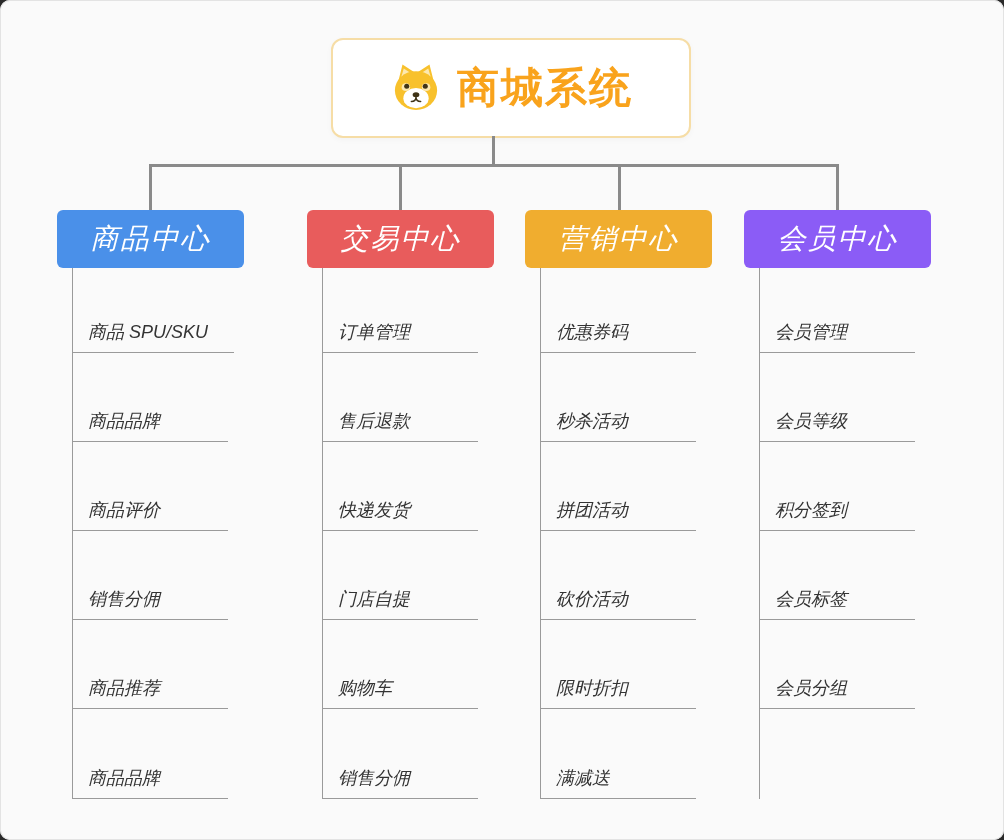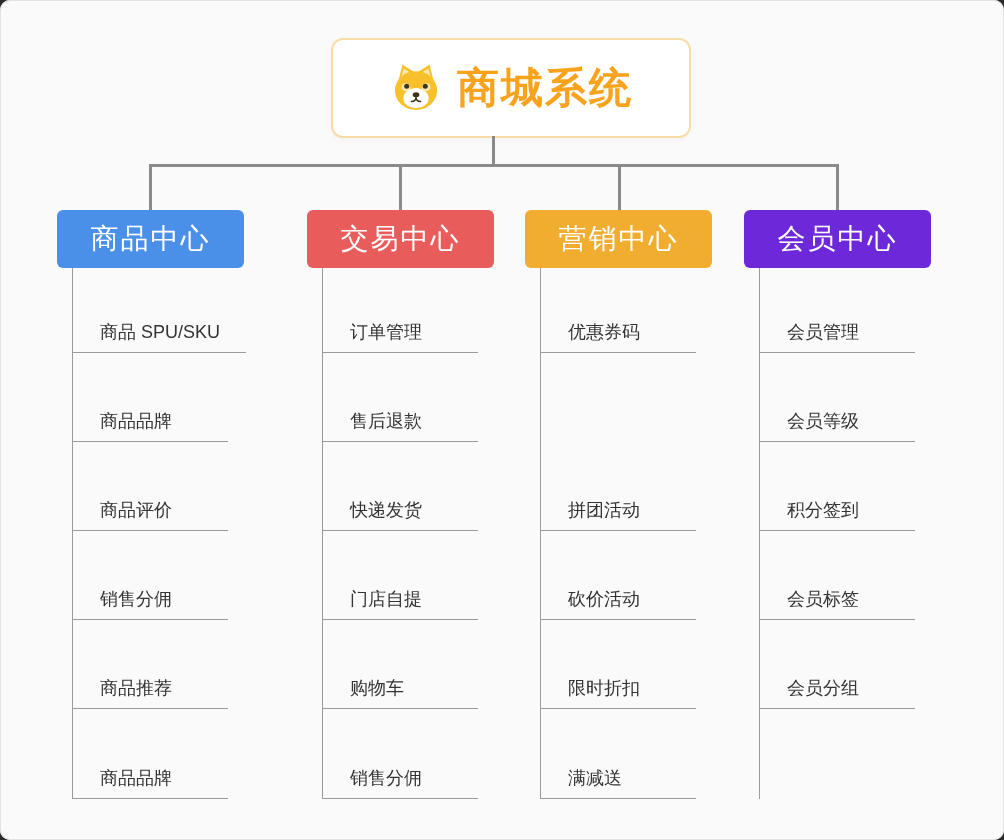--- a/index.html
+++ b/index.html
@@ -35,21 +35,21 @@
     font-weight:700;
     letter-spacing:2px;
     line-height:1;
   }
   .root-icon{width:54px;height:54px;display:block;}
 
   
   .cline{position:absolute;background:#8a8a8a;}
 
   
-  .branch{position:absolute;top:0;width:260px;height:840px;}
+  .branch{position:absolute;top:0;width:260px;height:840px;font-style:italic;}
   .branch-header{
     position:absolute;left:0;top:210px;
     width:187px;height:58px;
     border-radius:6px;
     color:#ffffff;
     font-size:28px;
     font-weight:500;
     letter-spacing:2px;
     display:flex;align-items:center;justify-content:center;
     box-sizing:border-box;
@@ -57,21 +57,21 @@
   .spine{
     position:absolute;left:15px;top:268px;
     width:1px;height:531px;
     background:#9a9a9a;
   }
   .item{
     position:absolute;left:15px;
     display:inline-block;
     box-sizing:border-box;
     min-width:156px;
-    padding:0 26px 8px 28px;
+    padding:0 26px 8px 16px;
     border-bottom:1px solid #9a9a9a;
     font-size:18px;
     line-height:24px;
     color:#333333;
     white-space:nowrap;
   }
   .t0{top:320px}.t1{top:409px}.t2{top:498px}.t3{top:587px}.t4{top:676px}.t5{top:766px}
 </style>
 </head>
 <body>
@@ -122,28 +122,29 @@
     <div class="item t2">快递发货</div>
     <div class="item t3">门店自提</div>
     <div class="item t4">购物车</div>
     <div class="item t5">销售分佣</div>
   </div>
 
   <div class="branch" style="left:525px">
     <div class="branch-header" style="background: rgb(240, 173, 47);">营销中心</div>
     <div class="spine"></div>
     <div class="item t0">优惠券码</div>
+    <div class="item t1">秒杀活动</div>
     <div class="item t2">拼团活动</div>
     <div class="item t3">砍价活动</div>
     <div class="item t4">限时折扣</div>
     <div class="item t5">满减送</div>
   </div>
 
   <div class="branch" style="left:744px">
-    <div class="branch-header" style="background: #6d28d9; text-align: right;">会员中心</div>
+    <div class="branch-header" style="background: #8b5cf6; text-align: right;">会员中心</div>
     <div class="spine"></div>
     <div class="item t0">会员管理</div>
     <div class="item t1">会员等级</div>
     <div class="item t2">积分签到</div>
     <div class="item t3">会员标签</div>
     <div class="item t4">会员分组</div>
   </div>
 
 </div>
 

